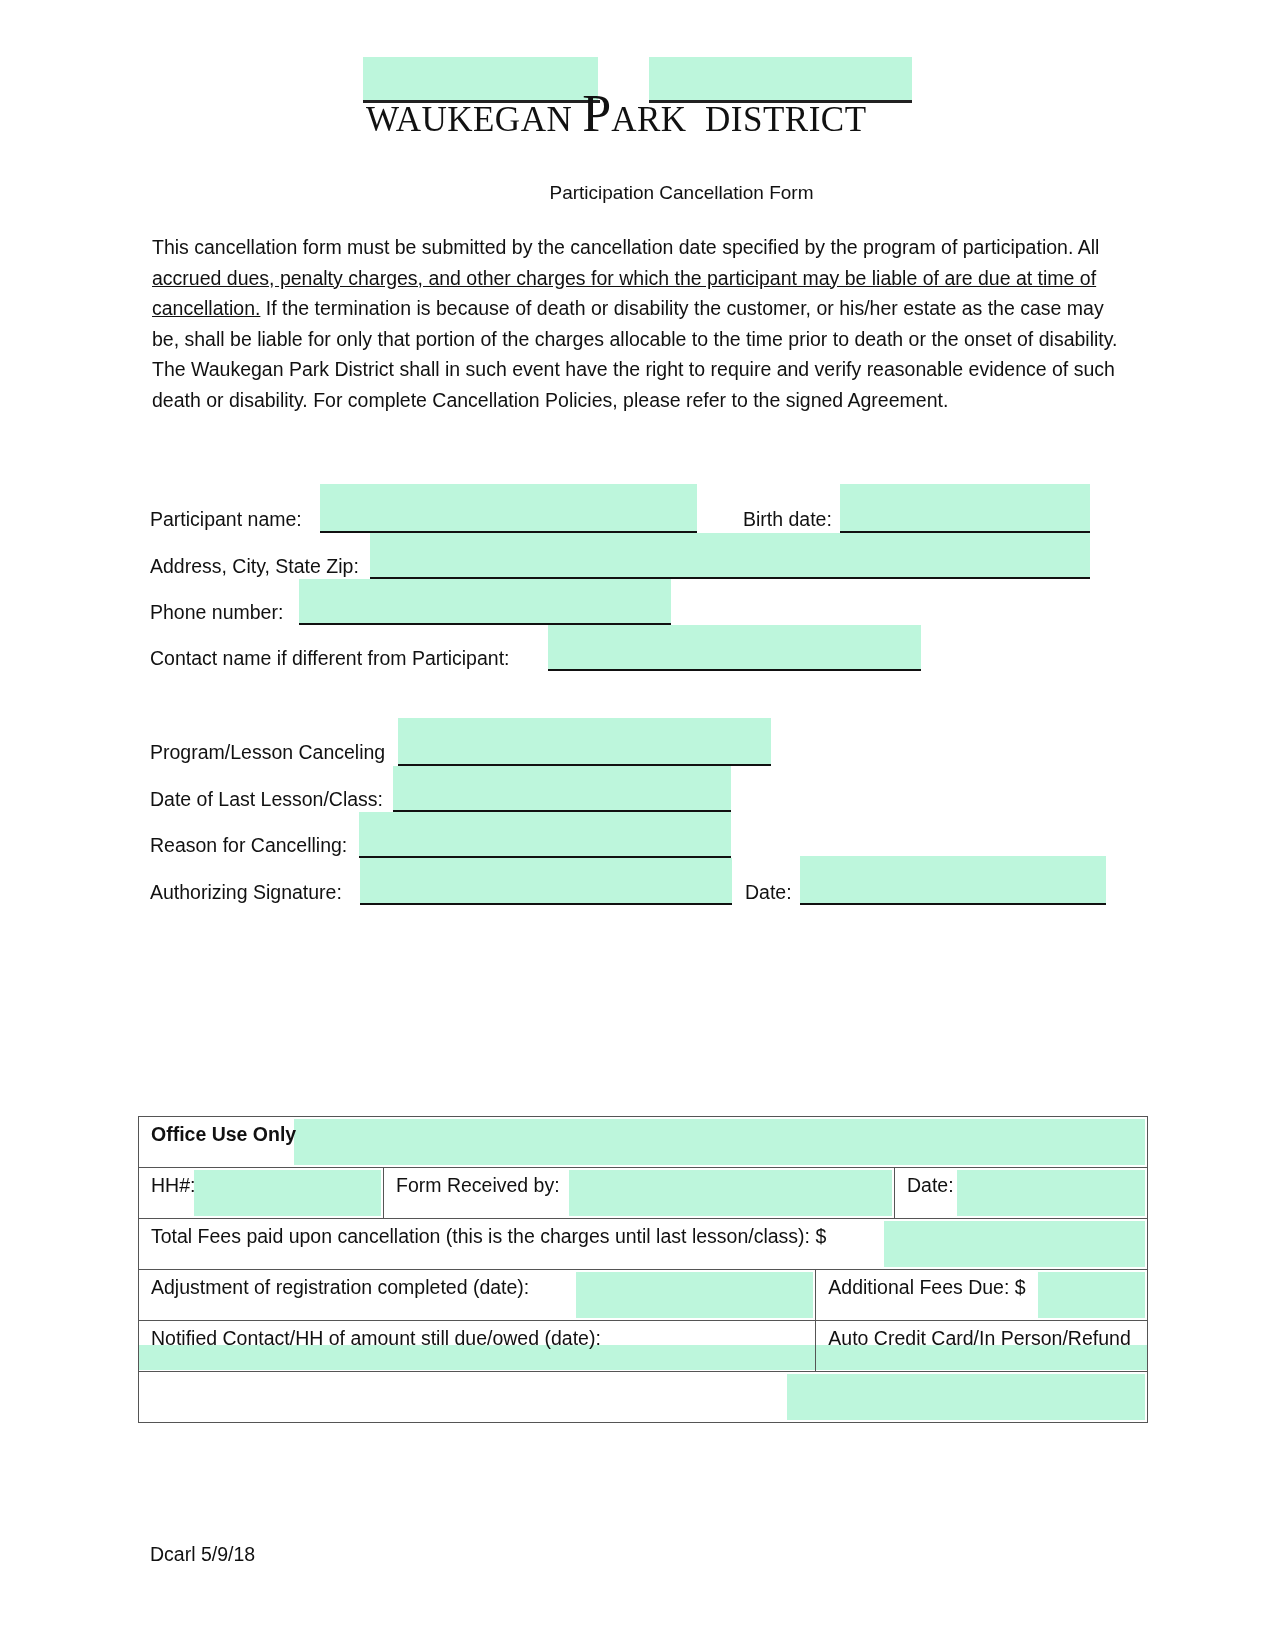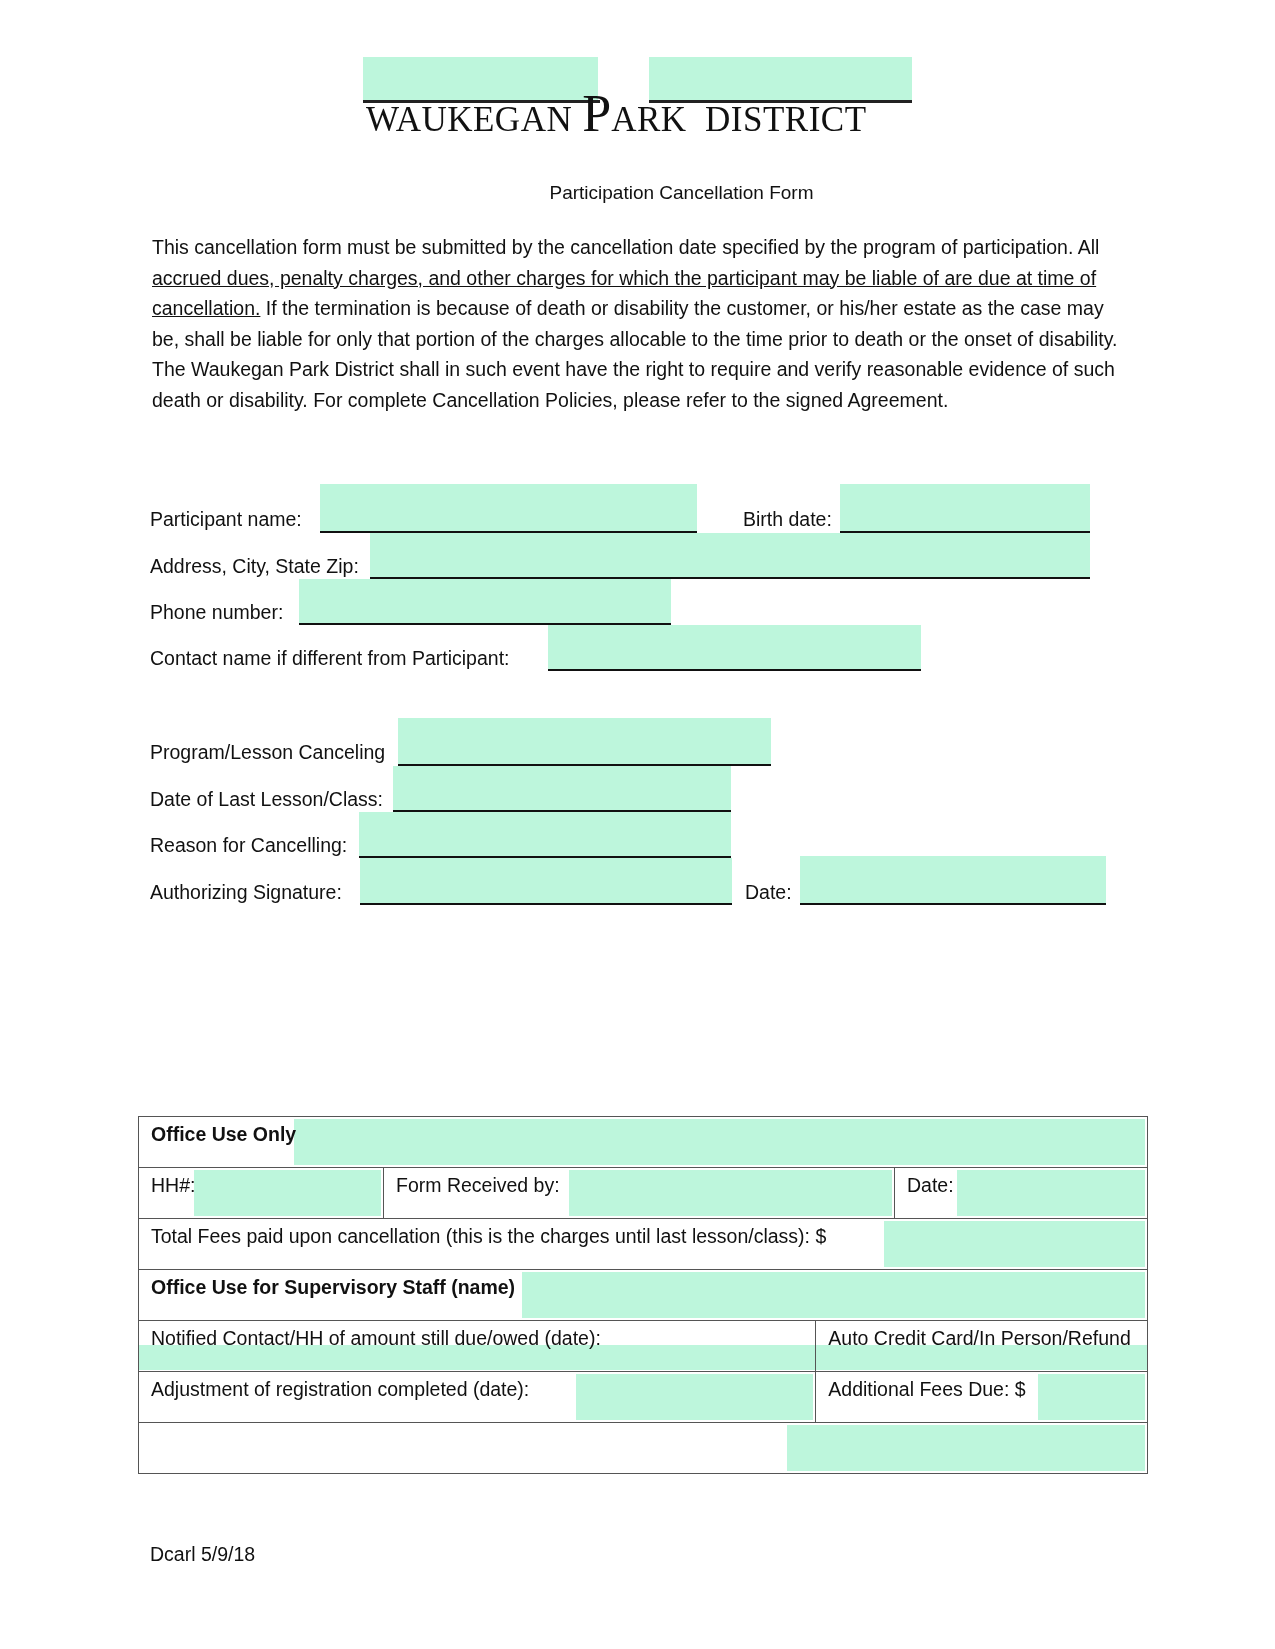--- a/index.html
+++ b/index.html
@@ -104,43 +104,37 @@
       <div class="cellfill" style="left:62px;top:2px;right:2px;bottom:2px;"></div>
     </td>
   </tr>
   <tr>
     <td colspan="4">
       <span>Total Fees paid upon cancellation (this is the charges until last lesson/class): $</span>
       <div class="cellfill" style="left:745px;top:2px;right:2px;bottom:2px;"></div>
     </td>
   </tr>
   <tr>
-    <td colspan="4" class="bold">
-      <span>Office Use for Supervisory Staff (name)</span>
-      <div class="cellfill" style="left:383px;top:2px;right:2px;bottom:2px;"></div>
+    <td colspan="2" style="width:620px;">
+      <span>Adjustment of registration completed (date):</span>
+      <div class="cellfill" style="left:437px;top:2px;right:2px;bottom:2px;"></div>
+    </td>
+    <td colspan="2">
+      <span>Additional Fees Due: $</span>
+      <div class="cellfill" style="left:222px;top:2px;right:2px;bottom:2px;"></div>
     </td>
   </tr>
   <tr>
     <td colspan="2" style="overflow:hidden;">
       <span>Notified Contact/HH of amount still due/owed (date):</span>
       <div class="cellfill" style="left:0;top:24px;right:0;bottom:1px;"></div>
     </td>
     <td colspan="2" style="overflow:hidden;">
       <span>Auto Credit Card/In Person/Refund</span>
       <div class="cellfill" style="left:0;top:24px;right:0;bottom:1px;"></div>
-    </td>
-  </tr>
-  <tr>
-    <td colspan="2" style="width:620px;">
-      <span>Adjustment of registration completed (date):</span>
-      <div class="cellfill" style="left:437px;top:2px;right:2px;bottom:2px;"></div>
-    </td>
-    <td colspan="2">
-      <span>Additional Fees Due: $</span>
-      <div class="cellfill" style="left:222px;top:2px;right:2px;bottom:2px;"></div>
     </td>
   </tr>
   <tr>
     <td colspan="4">
       <div class="cellfill" style="left:648px;top:2px;right:2px;bottom:2px;"></div>
     </td>
   </tr>
 </tbody>
   </table>
 

